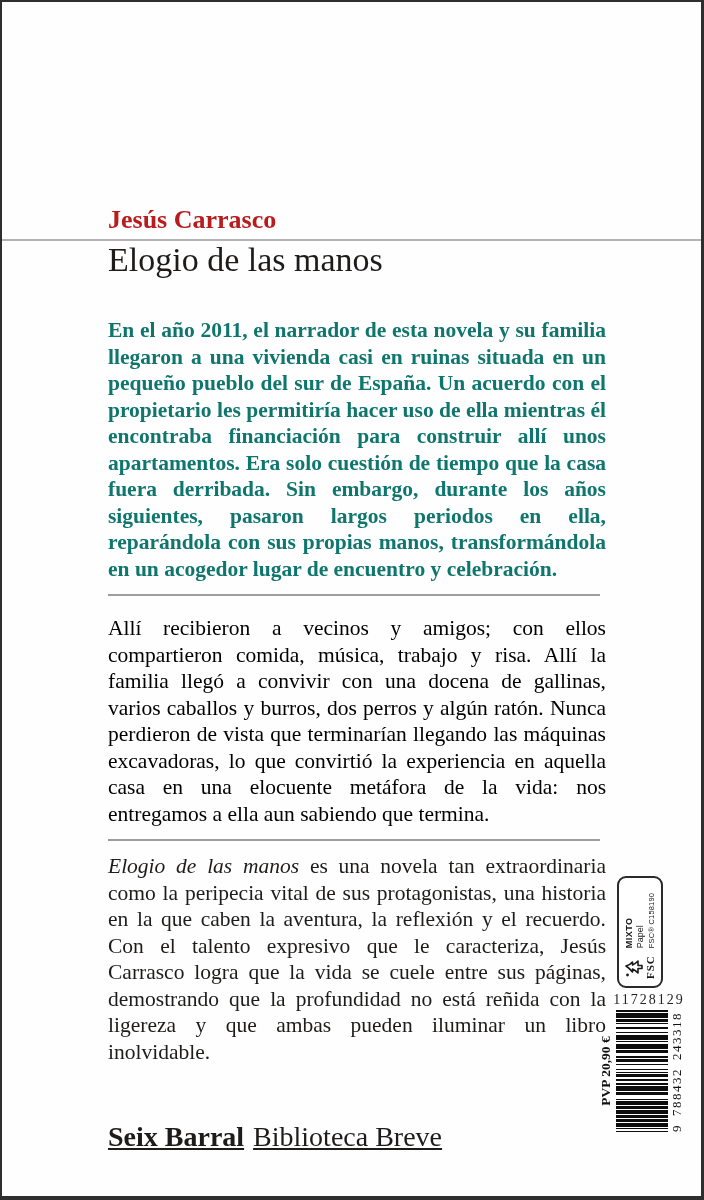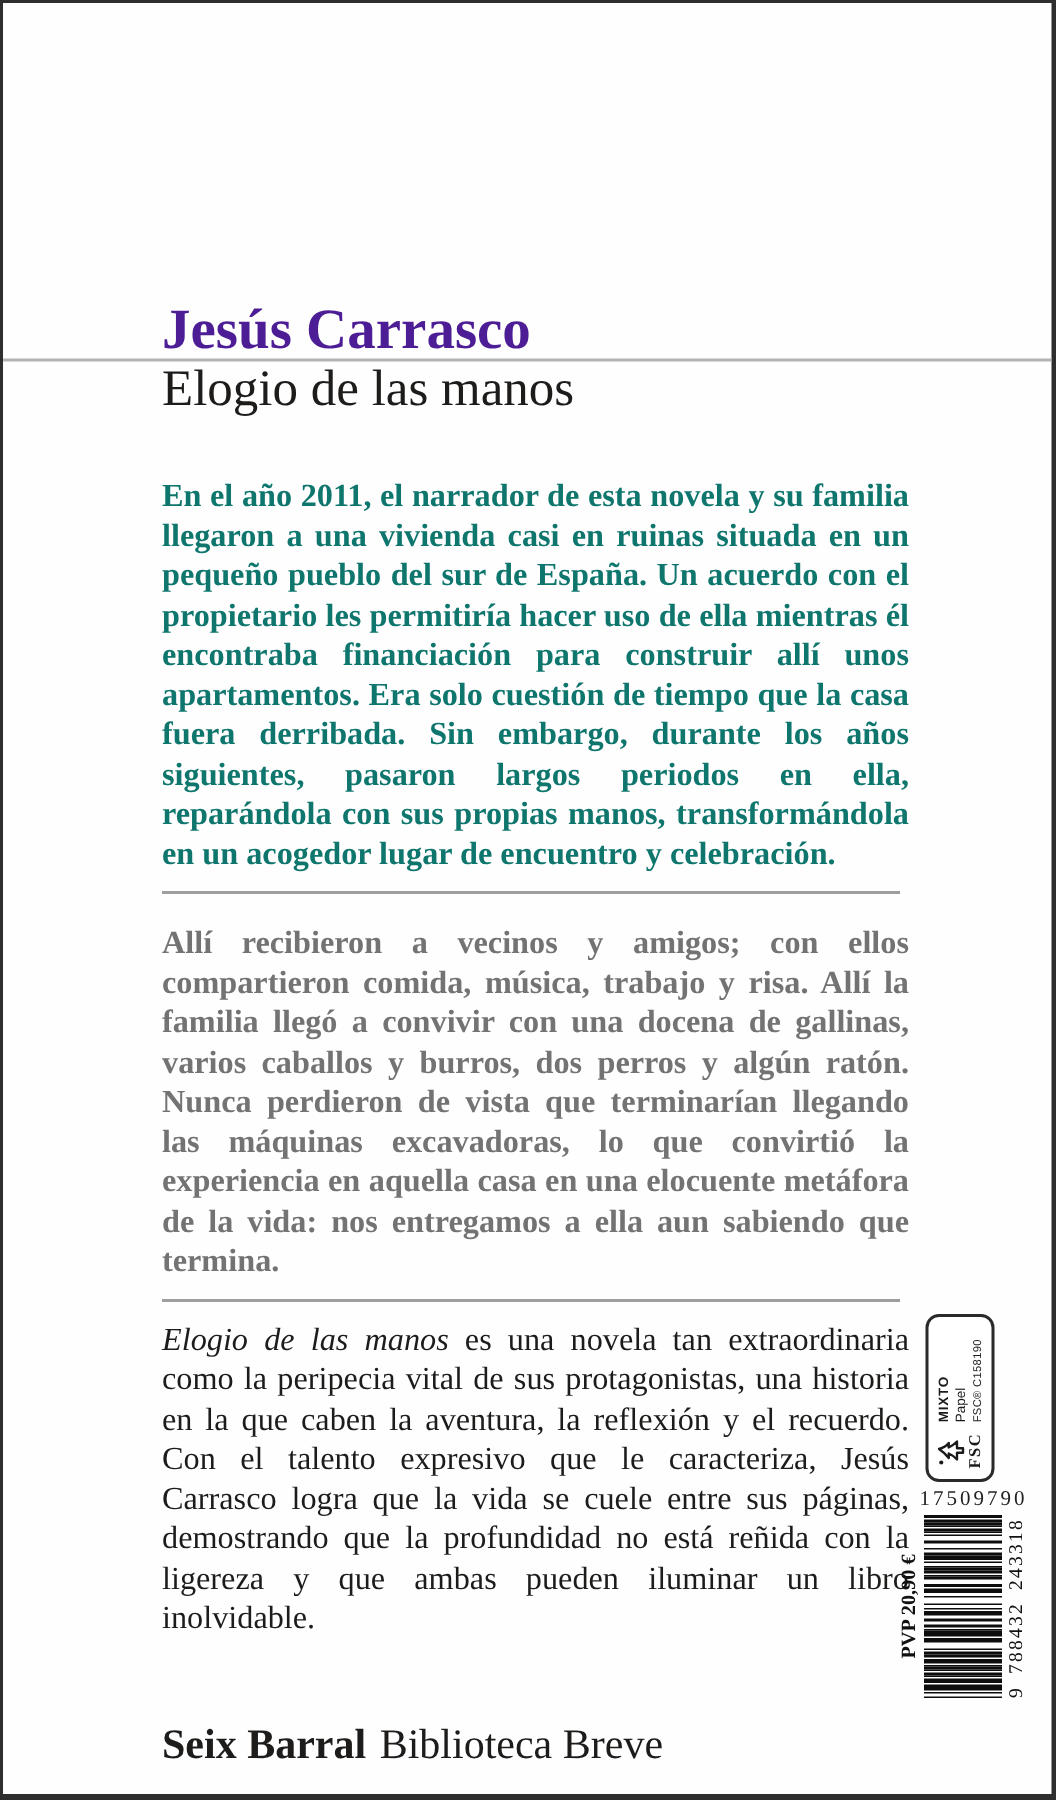--- a/index.html
+++ b/index.html
@@ -17,40 +17,40 @@
   }
   
   .author-rule{
     position:absolute;left:0;right:0;top:237px;height:2px;
     background:#b3b3b3;z-index:1;
   }
   .col{
     position:absolute;left:106px;top:198px;width:498px;z-index:2;
   }
   .author{
-    font-size:38px;font-weight:700;line-height:40px;
-    color:#4c1d95;margin:0;
+    font-size:26px;font-weight:700;line-height:40px;
+    color:#b91c1c;margin:0;
   }
   .book-title{
     font-size:34px;font-weight:400;line-height:40px;
     color:#1e1c1a;margin:0;
   }
   .para{
     font-size:21.5px;line-height:26.5px;
     text-align:justify;margin:0;
   }
   .para-1{margin-top:37px;font-weight:700;color:#0f766e;}
-  .para-2{margin-top:19px;font-weight:700;color:#737373;}
+  .para-2{margin-top:19px;font-weight:400;color:#000000;}
   .para-3{margin-top:12px;font-weight:400;color:#1e1c1a;}
   .para-3 .lead-italic{font-style:italic;}
   .section-rule{
     height:2px;background:#9e9e9e;border:none;margin:12px 0 0 0;width:492px;
   }
   .publisher{
-    margin-top:55px;font-size:28px;line-height:34px;white-space:nowrap;
+    margin-top:55px;font-size:28px;line-height:34px;white-space:nowrap;text-decoration:underline;
   }
   .publisher .imprint{font-weight:700;margin-right:9px;}
   .publisher .collection{font-weight:400;}
 
   
   .fsc-outer{position:absolute;left:615px;top:874px;width:46px;height:112px;z-index:3;}
   .fsc-inner{
     position:absolute;left:50%;top:50%;
     width:112px;height:46px;
     transform:translate(-50%,-50%) rotate(-90deg);
@@ -131,21 +131,21 @@
         <span class="fsc-logo-text">FSC</span>
       </div>
       <div class="fsc-text">
         <span class="fsc-line1">MIXTO</span>
         <span class="fsc-line2">Papel</span>
         <span class="fsc-line3">FSC® C158190</span>
       </div>
     </div>
   </div>
 
-  <div class="ref-number">17509790</div>
+  <div class="ref-number">11728129</div>
 
   <div class="barcode-outer">
     <div class="barcode-inner">
       <div class="price-row">PVP 20,90 €</div>
       <div class="bars-row">
           <div class="m b" style="width: 1.28421px;"></div>
           <div class="m" style="width: 1.28421px;"></div>
           <div class="m b" style="width: 1.28421px;"></div>
           <div class="m" style="width: 1.28421px;"></div>
           <div class="m b" style="width: 1.28421px;"></div>

